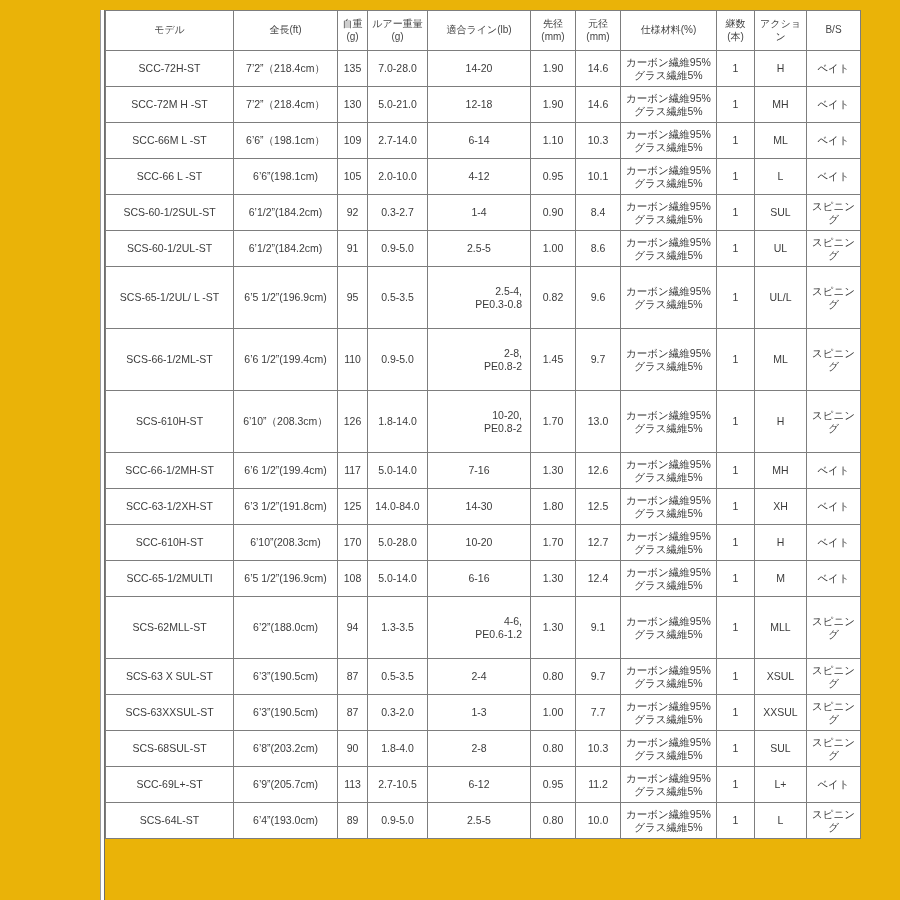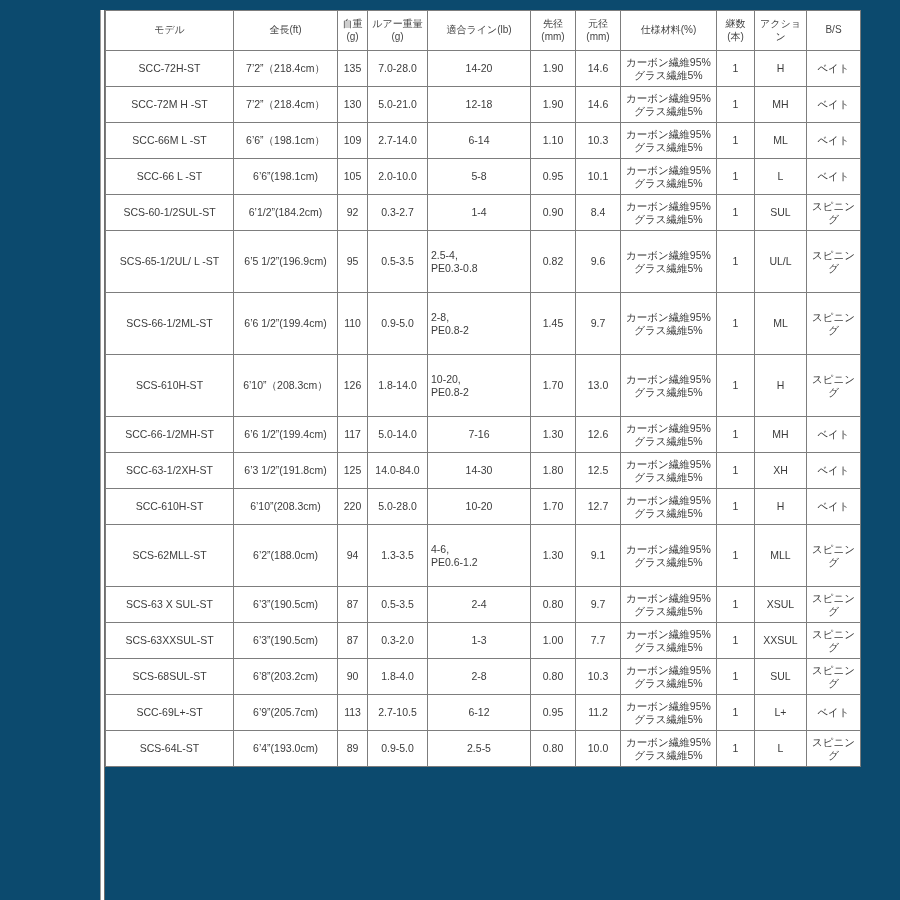--- a/index.html
+++ b/index.html
@@ -9,21 +9,21 @@
     width: 900px;
     height: 900px;
     background: #ffffff;
     font-family: "Liberation Sans", "DejaVu Sans", sans-serif;
   }
   #page {
     position: relative;
     width: 900px;
     height: 900px;
     overflow: hidden;
-    background: #0c4a6e;
+    background: #eab308;
   }
   
   .left-stub {
     position: absolute;
     left: 100px;
     top: 10px;
     width: 5px;
     height: 890px;
     border-left: 1px solid #9a9a9a;
     border-right: 1px solid #6e6e6e;
@@ -71,21 +71,21 @@
   col.c-mat     { width: 96px;  }
   col.c-sec     { width: 38px;  }
   col.c-act     { width: 52px;  }
   col.c-bs      { width: 54px;  }
 
   td.model   { text-align: center; font-size: 10.5px; }
   td.length  { font-size: 10.5px; }
   td.weight  { font-size: 10.5px; margin-top: 21px; }
   td.lure    { font-size: 10.5px; }
   td.line    { font-size: 10.5px; }
-  td.line.multi { text-align: left; padding-right: 8px; }
+  td.line.multi { text-align: right; padding-right: 8px; }
   td.tip, td.butt { font-size: 10.5px; margin-top: 14px; }
   td.mat  { font-size: 10px; line-height: 1.25; }
   td.mat span { display: block; }
   td.sec, td.act, td.bs { font-size: 10.5px; }
 
   tr.r-normal td { height: 36px; }
   tr.r-tall td   { height: 62px; }
 </style>
 </head>
 <body>
@@ -187,21 +187,21 @@
             </td>
             <td class="sec">1</td>
             <td class="act">ML</td>
             <td class="bs">ベイト</td>
           </tr>
           <tr class="r-normal">
             <td class="model">SCC-66 L -ST</td>
             <td class="length">6’6”(198.1cm)</td>
             <td class="weight">105</td>
             <td class="lure">2.0-10.0</td>
-            <td class="line"><span>5-8</span></td>
+            <td class="line"><span>4-12</span></td>
             <td class="tip">0.95</td>
             <td class="butt">10.1</td>
             <td class="mat">
               <span>カーボン繊維95%</span>
               <span>グラス繊維5%</span>
             </td>
             <td class="sec">1</td>
             <td class="act">L</td>
             <td class="bs">ベイト</td>
           </tr>
@@ -212,20 +212,36 @@
             <td class="lure">0.3-2.7</td>
             <td class="line"><span>1-4</span></td>
             <td class="tip">0.90</td>
             <td class="butt">8.4</td>
             <td class="mat">
               <span>カーボン繊維95%</span>
               <span>グラス繊維5%</span>
             </td>
             <td class="sec">1</td>
             <td class="act">SUL</td>
+            <td class="bs">スピニング</td>
+          </tr>
+          <tr class="r-normal">
+            <td class="model">SCS-60-1/2UL-ST</td>
+            <td class="length">6’1/2”(184.2cm)</td>
+            <td class="weight">91</td>
+            <td class="lure">0.9-5.0</td>
+            <td class="line"><span>2.5-5</span></td>
+            <td class="tip">1.00</td>
+            <td class="butt">8.6</td>
+            <td class="mat">
+              <span>カーボン繊維95%</span>
+              <span>グラス繊維5%</span>
+            </td>
+            <td class="sec">1</td>
+            <td class="act">UL</td>
             <td class="bs">スピニング</td>
           </tr>
           <tr class="r-tall">
             <td class="model">SCS-65-1/2UL/ L -ST</td>
             <td class="length">6’5 1/2”(196.9cm)</td>
             <td class="weight">95</td>
             <td class="lure">0.5-3.5</td>
             <td class="line multi"><span>2.5-4,</span><br><span>PE0.3-0.8</span></td>
             <td class="tip">0.82</td>
             <td class="butt">9.6</td>
@@ -297,31 +313,47 @@
               <span>カーボン繊維95%</span>
               <span>グラス繊維5%</span>
             </td>
             <td class="sec">1</td>
             <td class="act">XH</td>
             <td class="bs">ベイト</td>
           </tr>
           <tr class="r-normal">
             <td class="model">SCC-610H-ST</td>
             <td class="length">6’10”(208.3cm)</td>
-            <td class="weight">220</td>
+            <td class="weight">170</td>
             <td class="lure">5.0-28.0</td>
             <td class="line"><span>10-20</span></td>
             <td class="tip">1.70</td>
             <td class="butt">12.7</td>
             <td class="mat">
               <span>カーボン繊維95%</span>
               <span>グラス繊維5%</span>
             </td>
             <td class="sec">1</td>
             <td class="act">H</td>
+            <td class="bs">ベイト</td>
+          </tr>
+          <tr class="r-normal">
+            <td class="model">SCC-65-1/2MULTI</td>
+            <td class="length">6’5 1/2”(196.9cm)</td>
+            <td class="weight">108</td>
+            <td class="lure">5.0-14.0</td>
+            <td class="line"><span>6-16</span></td>
+            <td class="tip">1.30</td>
+            <td class="butt">12.4</td>
+            <td class="mat">
+              <span>カーボン繊維95%</span>
+              <span>グラス繊維5%</span>
+            </td>
+            <td class="sec">1</td>
+            <td class="act">M</td>
             <td class="bs">ベイト</td>
           </tr>
           <tr class="r-tall">
             <td class="model">SCS-62MLL-ST</td>
             <td class="length">6’2”(188.0cm)</td>
             <td class="weight">94</td>
             <td class="lure">1.3-3.5</td>
             <td class="line multi"><span>4-6,</span><br><span>PE0.6-1.2</span></td>
             <td class="tip">1.30</td>
             <td class="butt">9.1</td>

